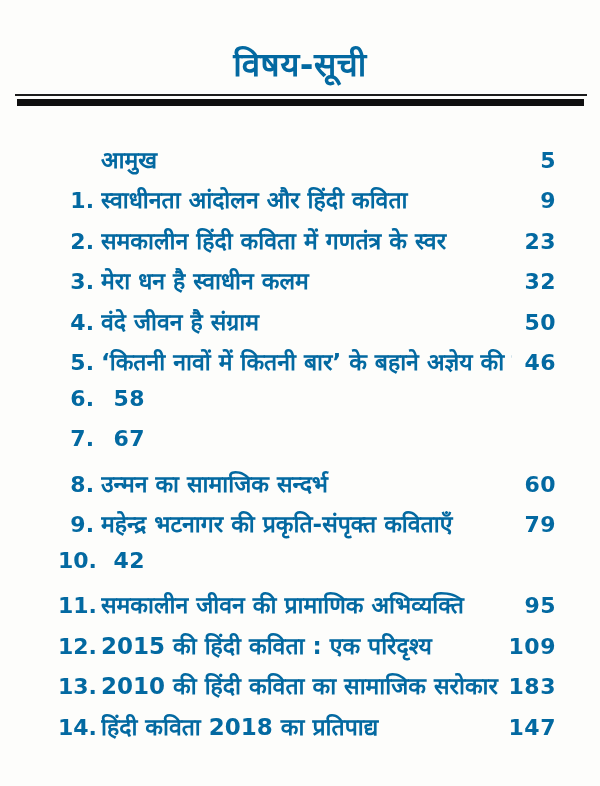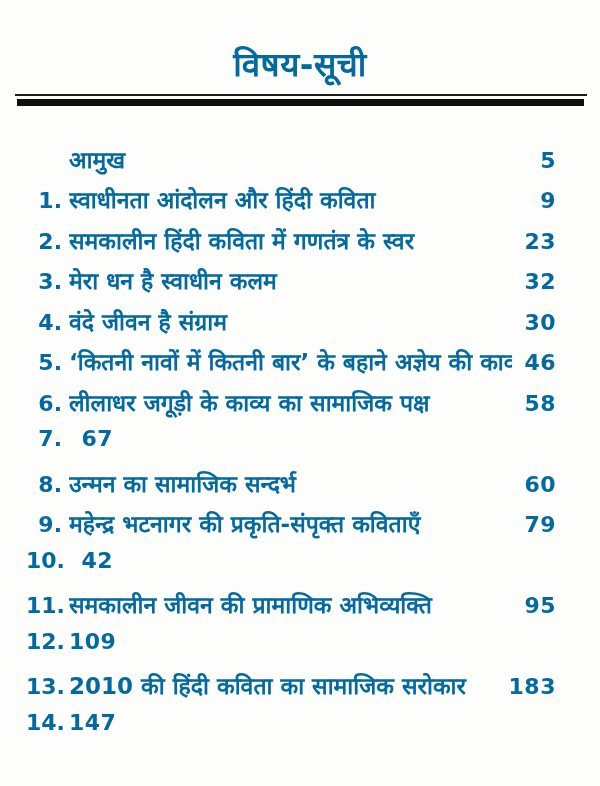--- a/index.html
+++ b/index.html
@@ -33,20 +33,21 @@
   }
   .rule-thick {
     height: 7px;
     background: #0f0f0f;
     margin: 3px 16px 0 17px;
   }
   .toc {
     margin-top: 37px;
     padding-left: 26px;
     padding-right: 44px;
+    margin-left: 32px;
   }
   .row {
     display: flex;
     align-items: baseline;
     height: 40.5px;
     font-size: 23px;
     font-weight: 700;
     white-space: nowrap;
   }
   .num {
@@ -100,32 +101,31 @@
 
     <div class="row">
       <span class="num">3.</span>
       <span class="t">मेरा धन है स्वाधीन कलम</span>
       <span class="pg">32</span>
     </div>
 
     <div class="row">
       <span class="num">4.</span>
       <span class="t">वंदे जीवन है संग्राम</span>
-      <span class="pg">30</span>
+      <span class="pg">50</span>
     </div>
 
     <div class="row">
       <span class="num">5.</span>
       <span class="t">‘कितनी नावों में कितनी बार’ के बहाने अज्ञेय की काव्य-यात्रा</span>
       <span class="pg">46</span>
     </div>
 
     <div class="row">
       <span class="num">6.</span>
-      <span class="t">लीलाधर जगूड़ी के काव्य का सामाजिक पक्ष</span>
       <span class="pg">58</span>
     </div>
 
     <div class="row">
       <span class="num">7.</span>
       <span class="pg">67</span>
     </div>
 
     <div class="row">
       <span class="num">8.</span>
@@ -145,28 +145,30 @@
     </div>
 
     <div class="row">
       <span class="num">11.</span>
       <span class="t">समकालीन जीवन की प्रामाणिक अभिव्यक्ति</span>
       <span class="pg">95</span>
     </div>
 
     <div class="row">
       <span class="num">12.</span>
+      <span class="t">2015 की हिंदी कविता : एक परिदृश्य</span>
       <span class="pg">109</span>
     </div>
 
     <div class="row">
       <span class="num">13.</span>
       <span class="t">2010 की हिंदी कविता का सामाजिक सरोकार</span>
       <span class="pg">183</span>
     </div>
 
     <div class="row">
       <span class="num">14.</span>
+      <span class="t">हिंदी कविता 2018 का प्रतिपाद्य</span>
       <span class="pg">147</span>
     </div>
 
   </div>
 </div>
 
 </body></html>

